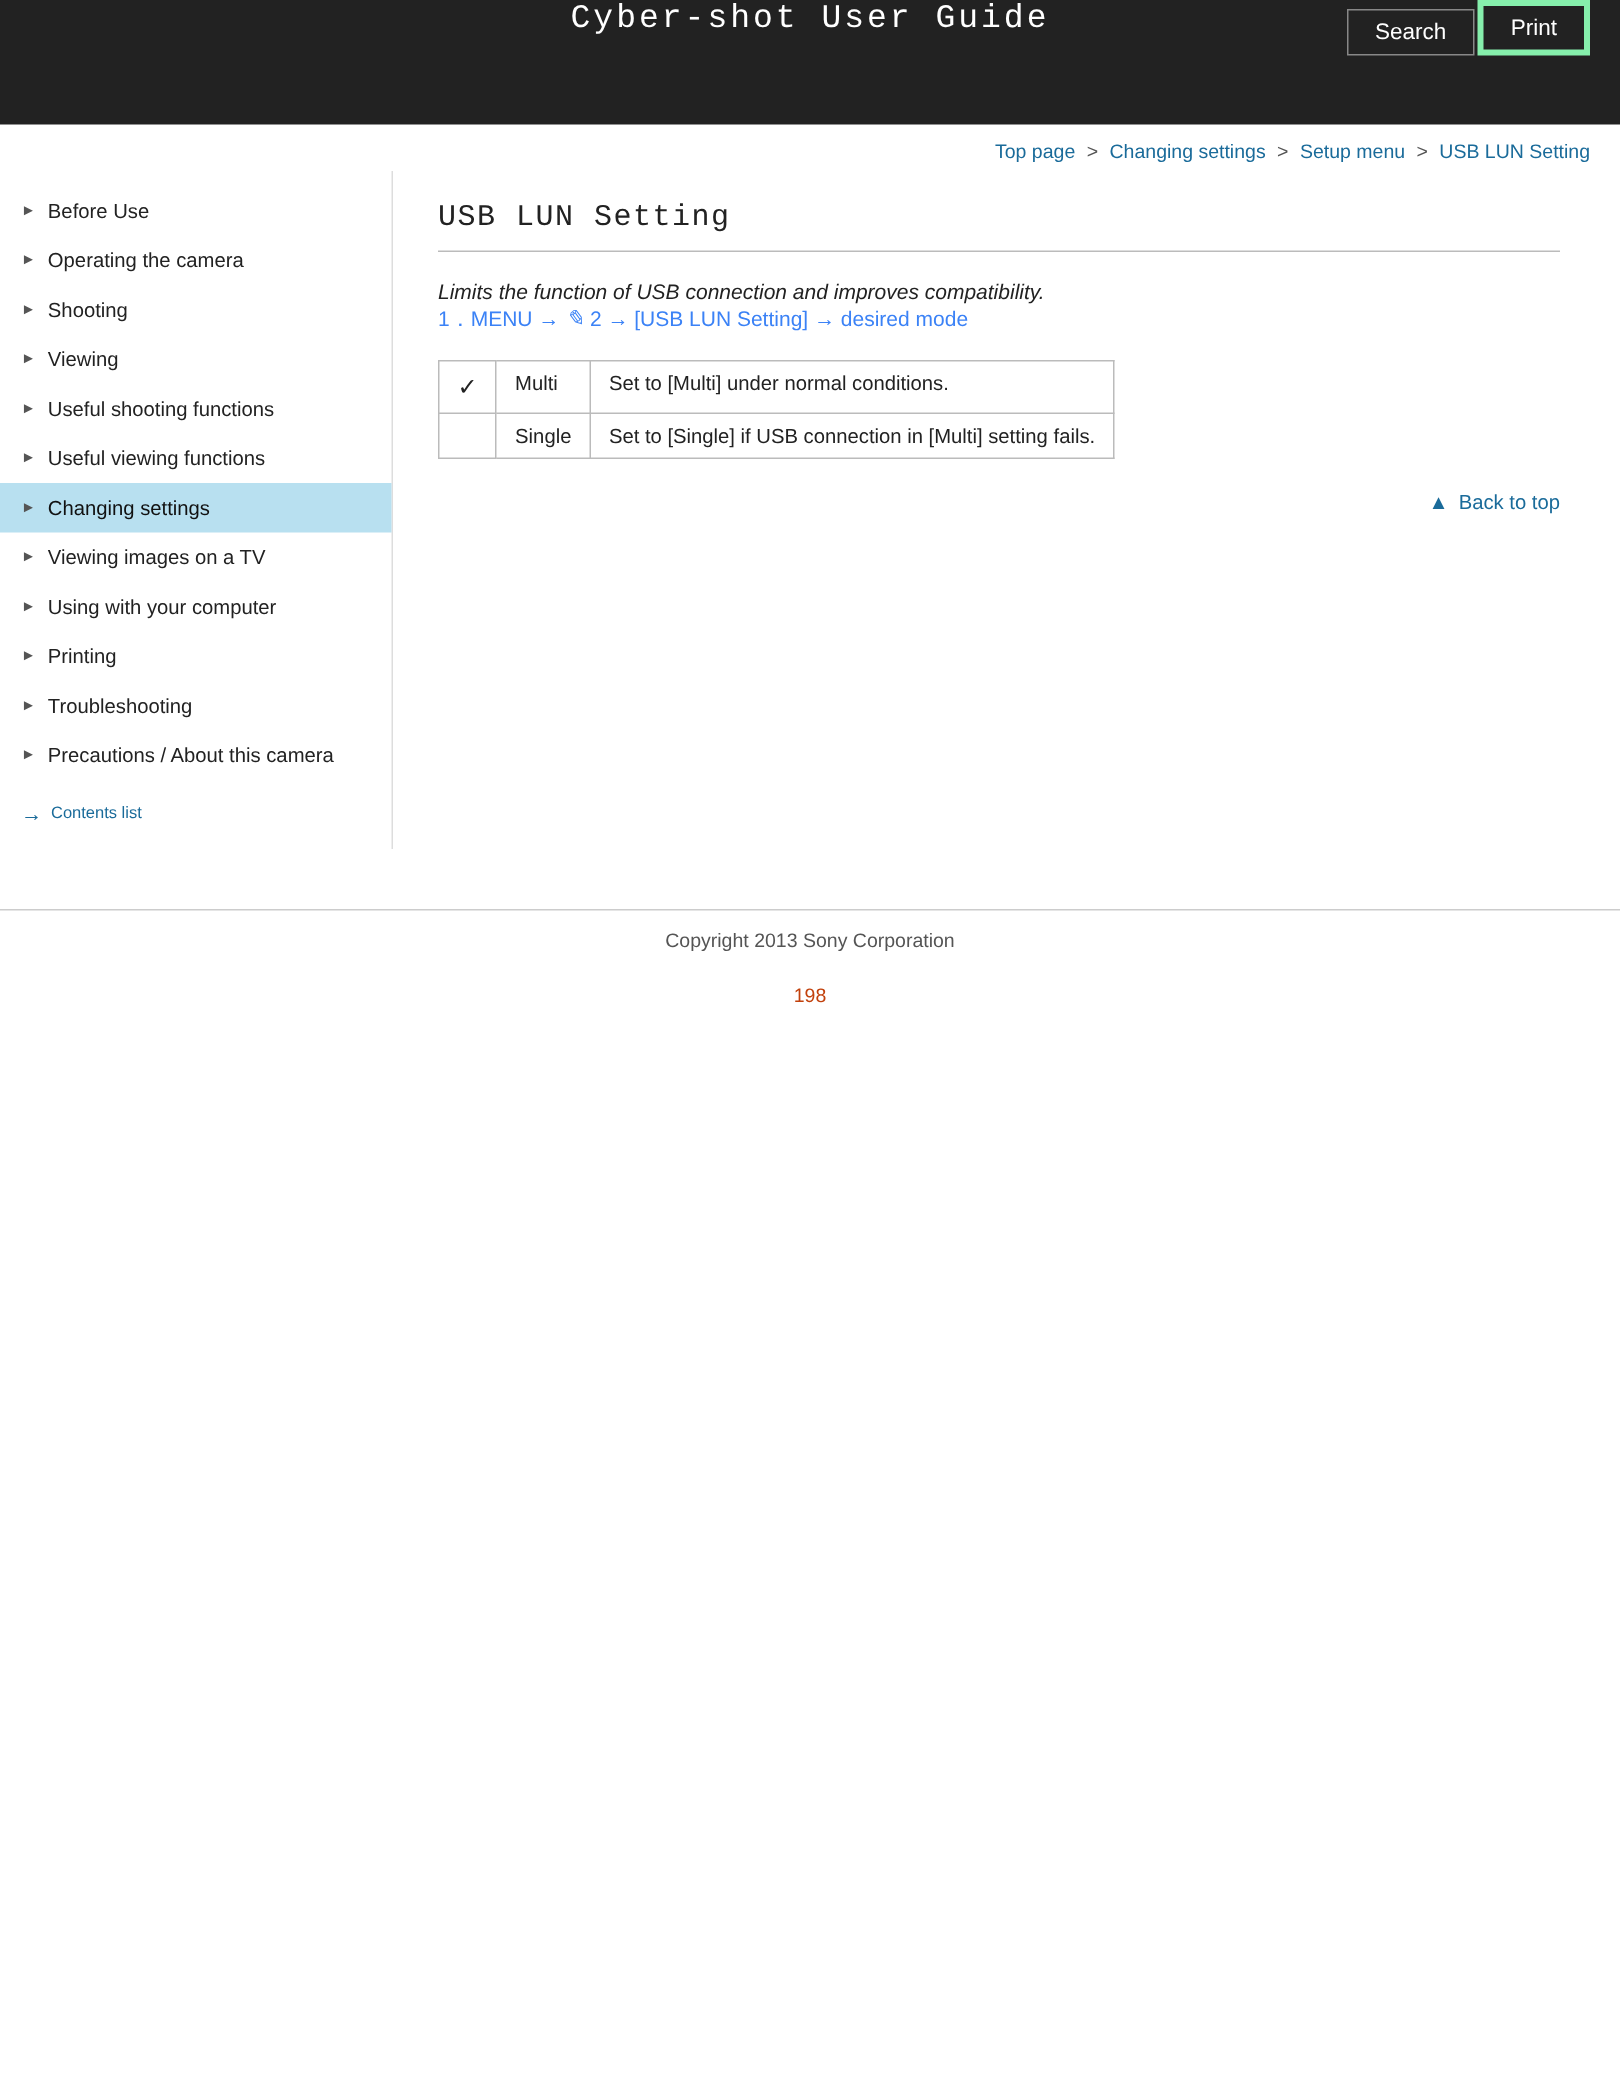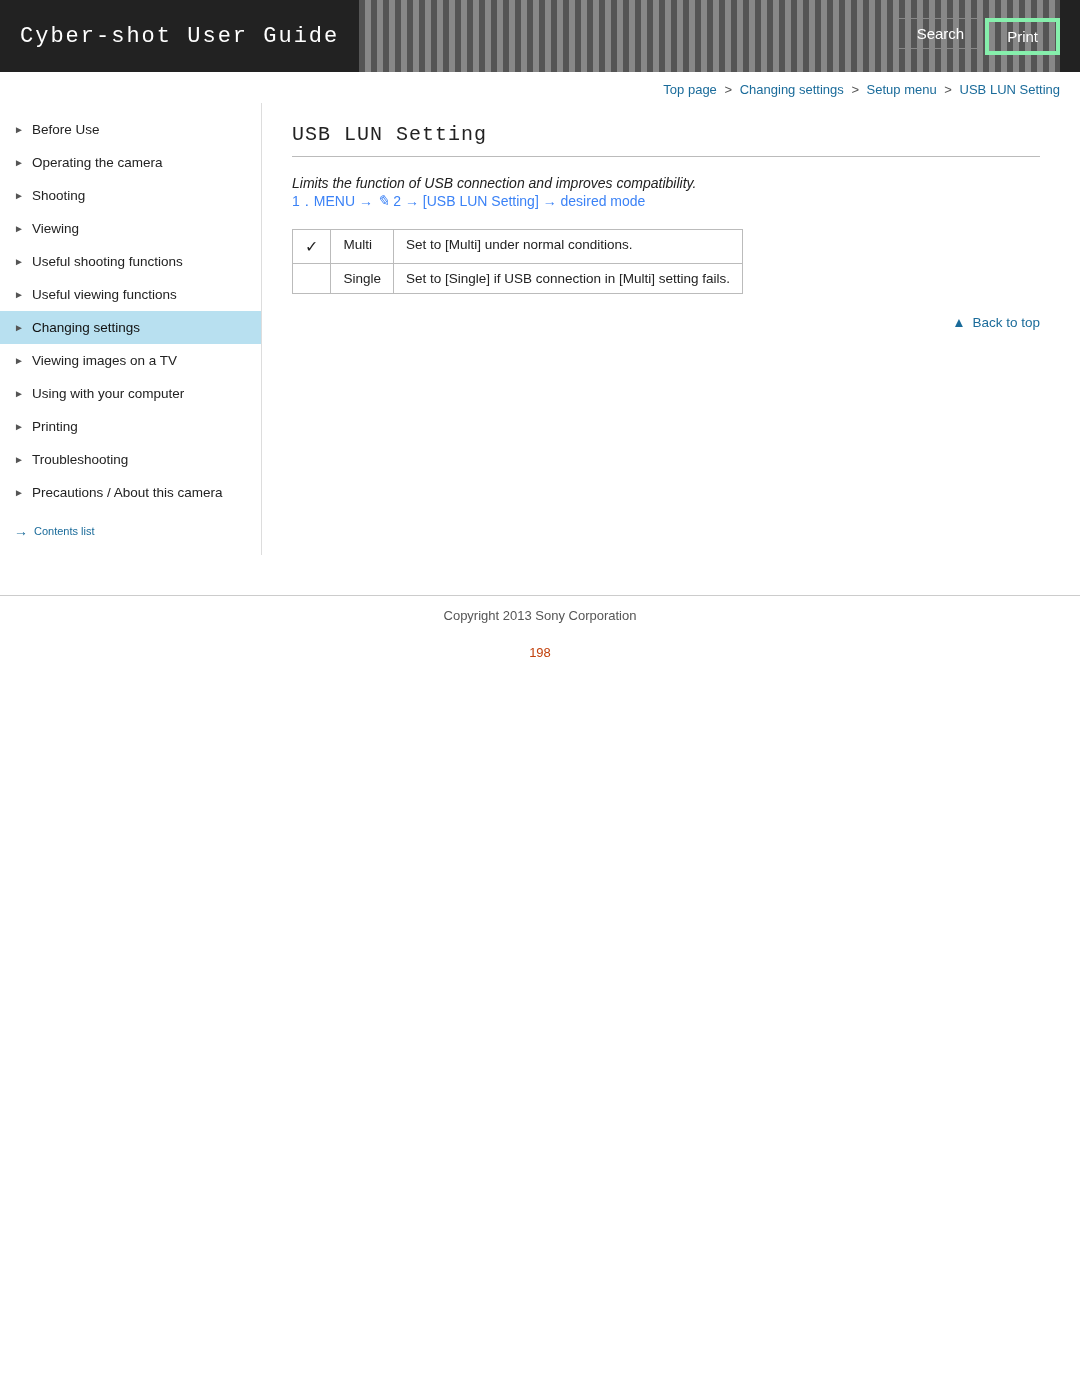--- a/index.html
+++ b/index.html
@@ -8,37 +8,38 @@
       font-size: 14px;
       background: #fff;
       color: #222;
       width: 1080px;
       min-height: 1397px;
     }
 
     
     .header {
       background: #222;
-      height: 72px;
+      height: 83px;
       display: flex;
       align-items: center;
       padding: 0 20px;
       position: relative;
+      flex-direction: column;
     }
     .header-title {
       color: #fff;
       font-size: 22px;
       font-family: 'Courier New', monospace;
       letter-spacing: 2px;
     }
     .header-right {
       position: absolute;
       right: 20px;
       display: flex;
-      align-items: flex-start;
+      align-items: flex-end;
       gap: 0;
     }
     .header-search {
       color: #fff;
       font-size: 15px;
       cursor: pointer;
       padding: 6px 18px;
       border: 1px solid #888;
       background: transparent;
     }

